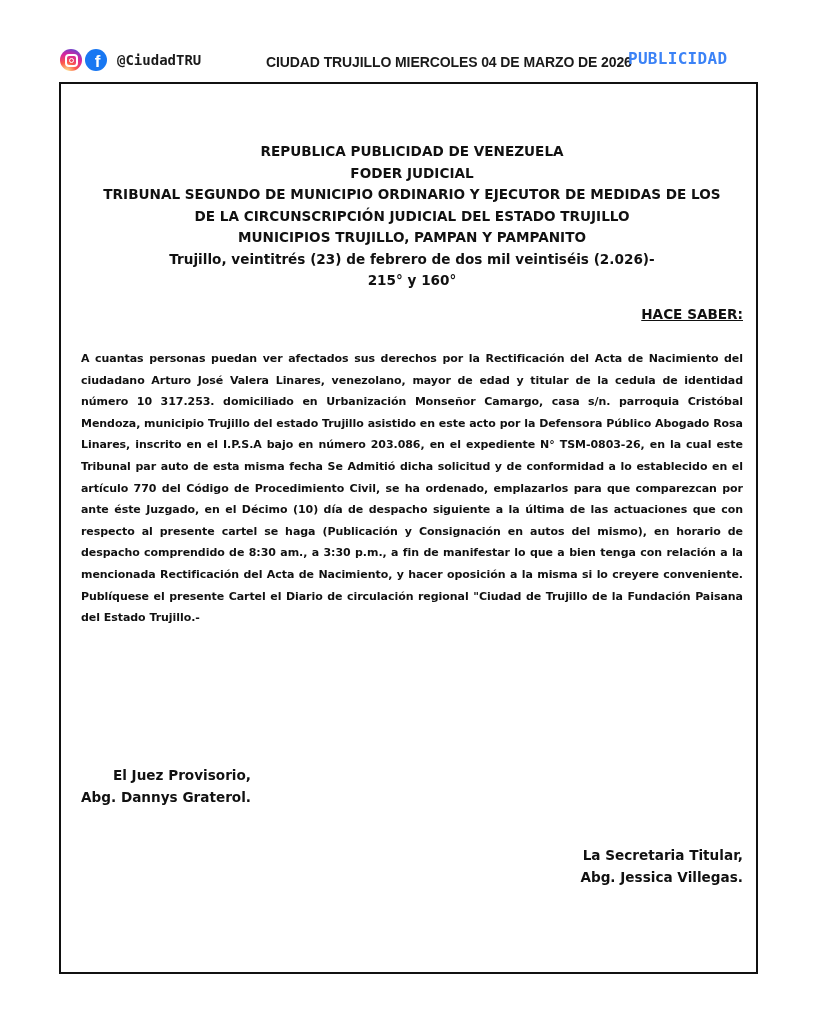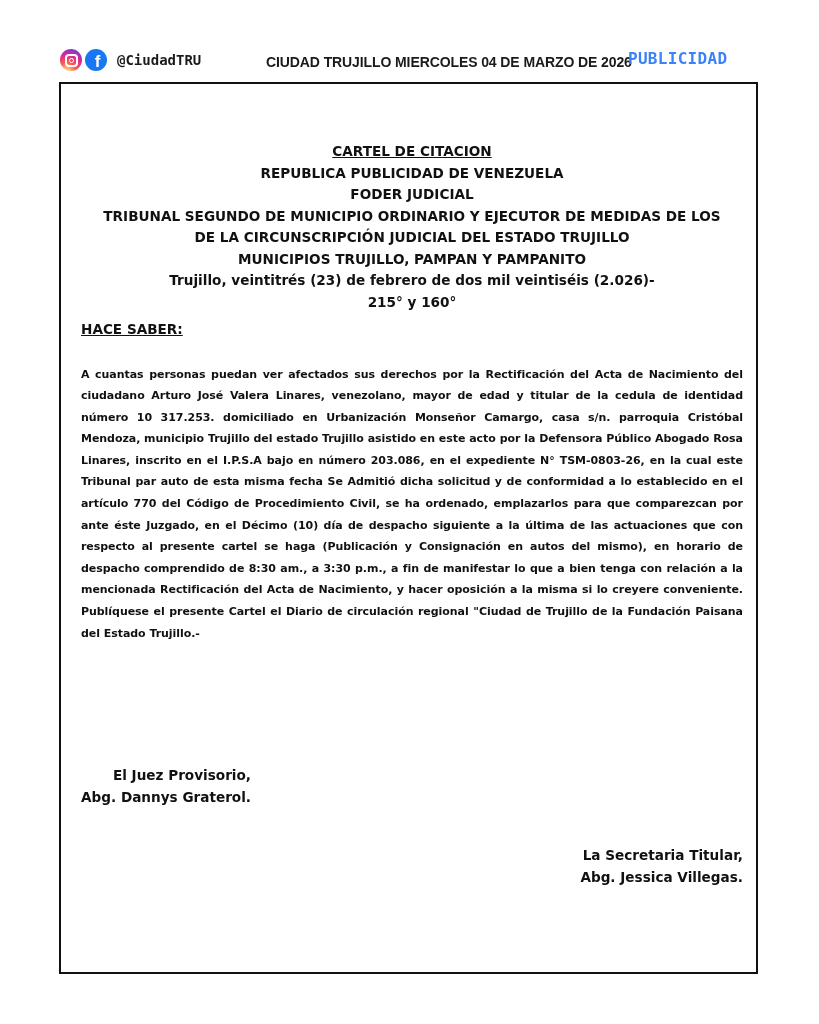--- a/index.html
+++ b/index.html
@@ -129,22 +129,22 @@
       margin: 0;
     }
     .heading .line {
       display: block;
       white-space: nowrap;
     }
     .underline {
       text-decoration: underline;
     }
     .hace {
-      text-align: left;
-      margin-top: 6px;
+      text-align: right;
+      margin-top: 12px;
       line-height: 21.5px;
     }
     .body-text {
       margin-top: 23px;
       text-align: justify;
       line-height: 21.6px;
       font-size: 11px;
       letter-spacing: -0.05px;
     }
     .signature-left {
@@ -185,21 +185,20 @@
     <span class="handle">@CiudadTRU</span>
   </div>
   <div class="dateline">CIUDAD TRUJILLO MIERCOLES 04 DE MARZO DE 2026</div>
   <div class="section">PUBLICIDAD</div>
 </div>
 
 <div class="frame"></div>
 
 <div class="content">
   <div class="heading">
-    <span class="line underline">CARTEL DE CITACION</span>
     <span class="line">REPUBLICA PUBLICIDAD DE VENEZUELA</span>
     <span class="line">FODER JUDICIAL</span>
     <span class="line">TRIBUNAL SEGUNDO DE MUNICIPIO ORDINARIO Y EJECUTOR DE MEDIDAS DE LOS</span>
     <span class="line">DE LA CIRCUNSCRIPCIÓN JUDICIAL DEL ESTADO TRUJILLO</span>
     <span class="line">MUNICIPIOS TRUJILLO, PAMPAN Y PAMPANITO</span>
     <span class="line">Trujillo, veintitrés (23) de febrero de dos mil veintiséis (2.026)-</span>
     <span class="line">215° y 160°</span>
   </div>
   <div class="hace underline">HACE SABER:</div>
   <div class="body-text">A cuantas personas puedan ver afectados sus derechos por la Rectificación del Acta de Nacimiento del ciudadano Arturo José Valera Linares, venezolano, mayor de edad y titular de la cedula de identidad número 10 317.253. domiciliado en Urbanización Monseñor Camargo, casa s/n. parroquia Cristóbal Mendoza, municipio Trujillo del estado Trujillo asistido en este acto por la Defensora Público Abogado Rosa Linares, inscrito en el I.P.S.A bajo en número 203.086, en el expediente N° TSM-0803-26, en la cual este Tribunal par auto de esta misma fecha Se Admitió dicha solicitud y de conformidad a lo establecido en el artículo 770 del Código de Procedimiento Civil, se ha ordenado, emplazarlos para que comparezcan por ante éste Juzgado, en el Décimo (10) día de despacho siguiente a la última de las actuaciones que con respecto al presente cartel se haga (Publicación y Consignación en autos del mismo), en horario de despacho comprendido de 8:30 am., a 3:30 p.m., a fin de manifestar lo que a bien tenga con relación a la mencionada Rectificación del Acta de Nacimiento, y hacer oposición a la misma si lo creyere conveniente. Publíquese el presente Cartel el Diario de circulación regional "Ciudad de Trujillo de la Fundación Paisana del Estado Trujillo.-</div>

